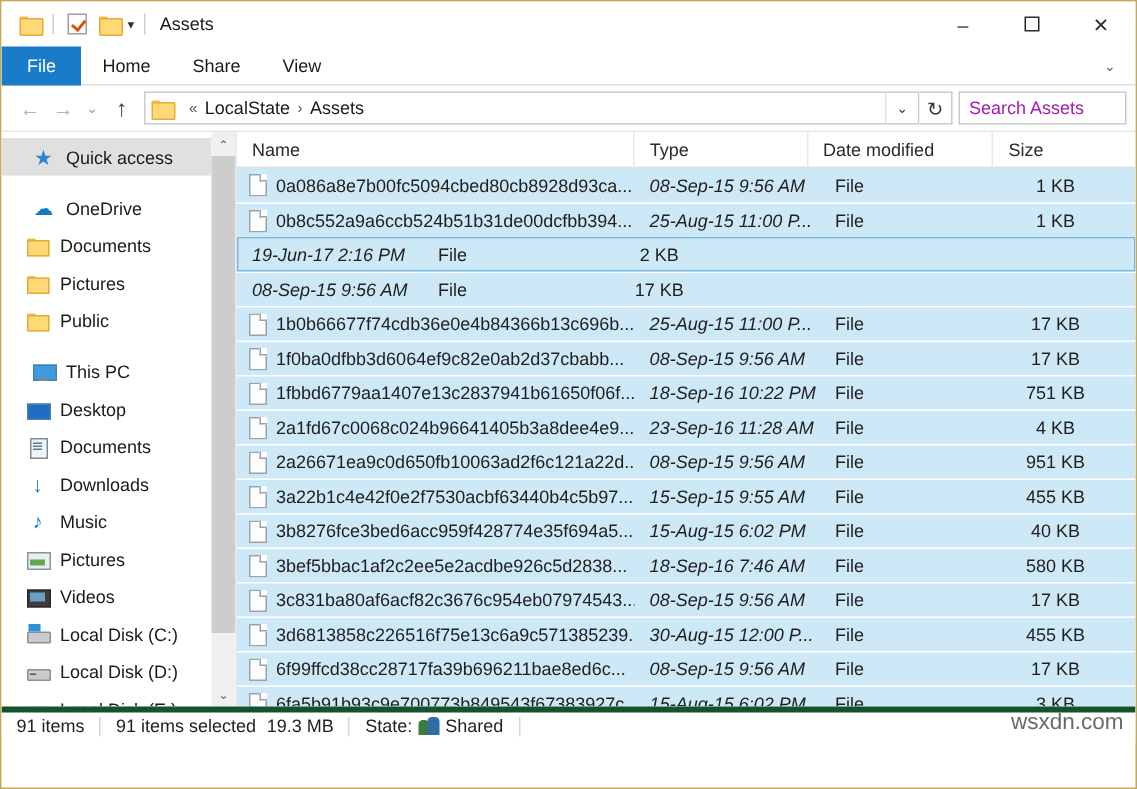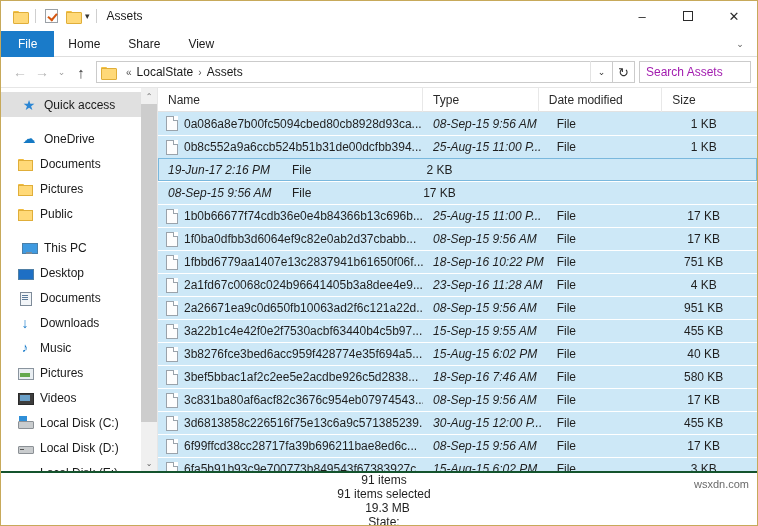--- a/index.html
+++ b/index.html
@@ -366,41 +366,40 @@
     background: #ffffff;
     border-left: 1px solid #9aa3ab;
     border-bottom: 1px solid #9aa3ab;
   }
 
   
   .statusbar {
     height: 22px;
     display: flex; align-items: center;
     background: #ffffff;
-    border-top: 2px solid #14532d;
+    border-top: 4px solid #14532d;
     padding-left: 10px;
     position: relative;
-    flex-direction: column;
   }
   .st { font-size: 12px; color: #1f1f1f; white-space: nowrap; }
   .st-sep { width: 1px; height: 13px; background: #d6d6d6; margin: 0 10px; }
   .people-ico {
     width: 15px; height: 13px; position: relative; margin: 0 3px 0 4px; flex:none;
   }
   .people-ico::before {
     content:""; position:absolute; left:0; top:2px; width:7px; height:10px;
     background:#3f7a3f; border-radius:3px 3px 0 0;
   }
   .people-ico::after {
     content:""; position:absolute; left:6px; top:0px; width:8px; height:12px;
     background:#2e6ea8; border-radius:3px 3px 0 0;
   }
   .watermark {
     position: absolute; right: 8px; bottom: 3px;
-    font-size: 11px; color: #6a6a6a;
+    font-size: 15px; color: #6a6a6a;
   }
 </style>
 </head>
 <body>
 
 <div id="app">
 
   <div class="titlebar">
     <div class="qat">
       <div class="qat-ico">

